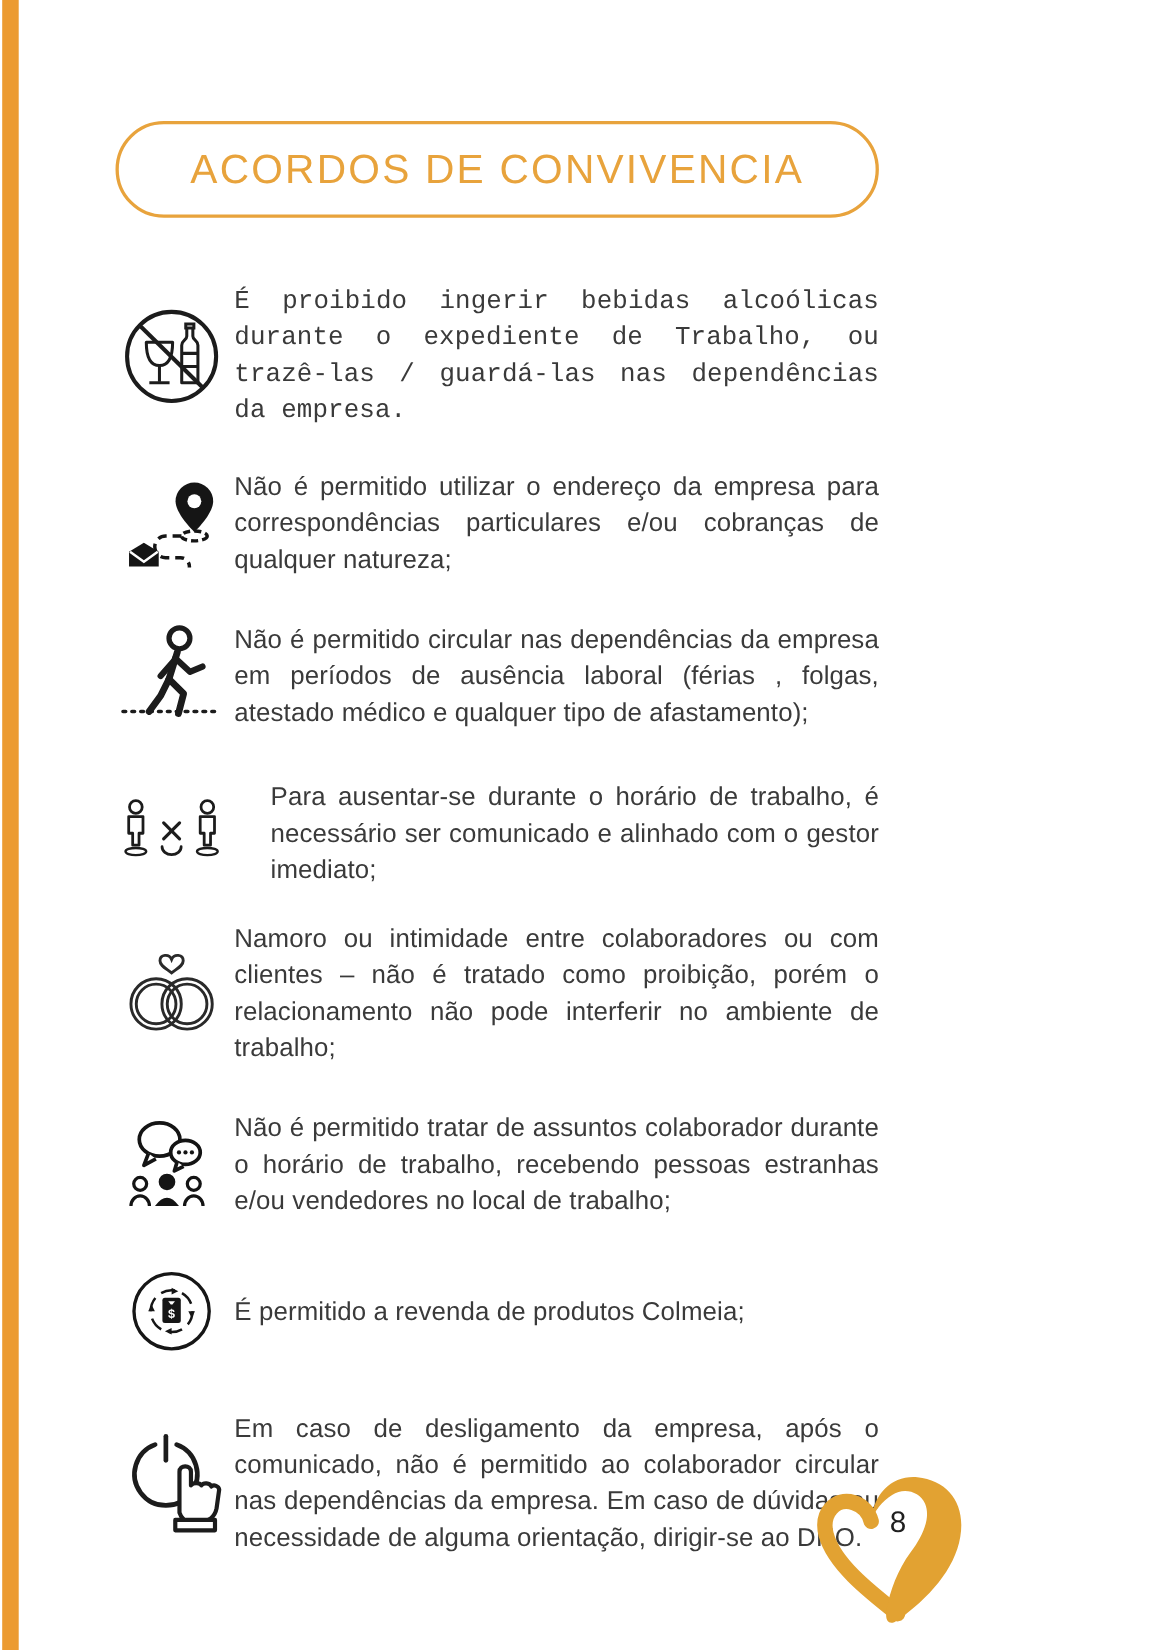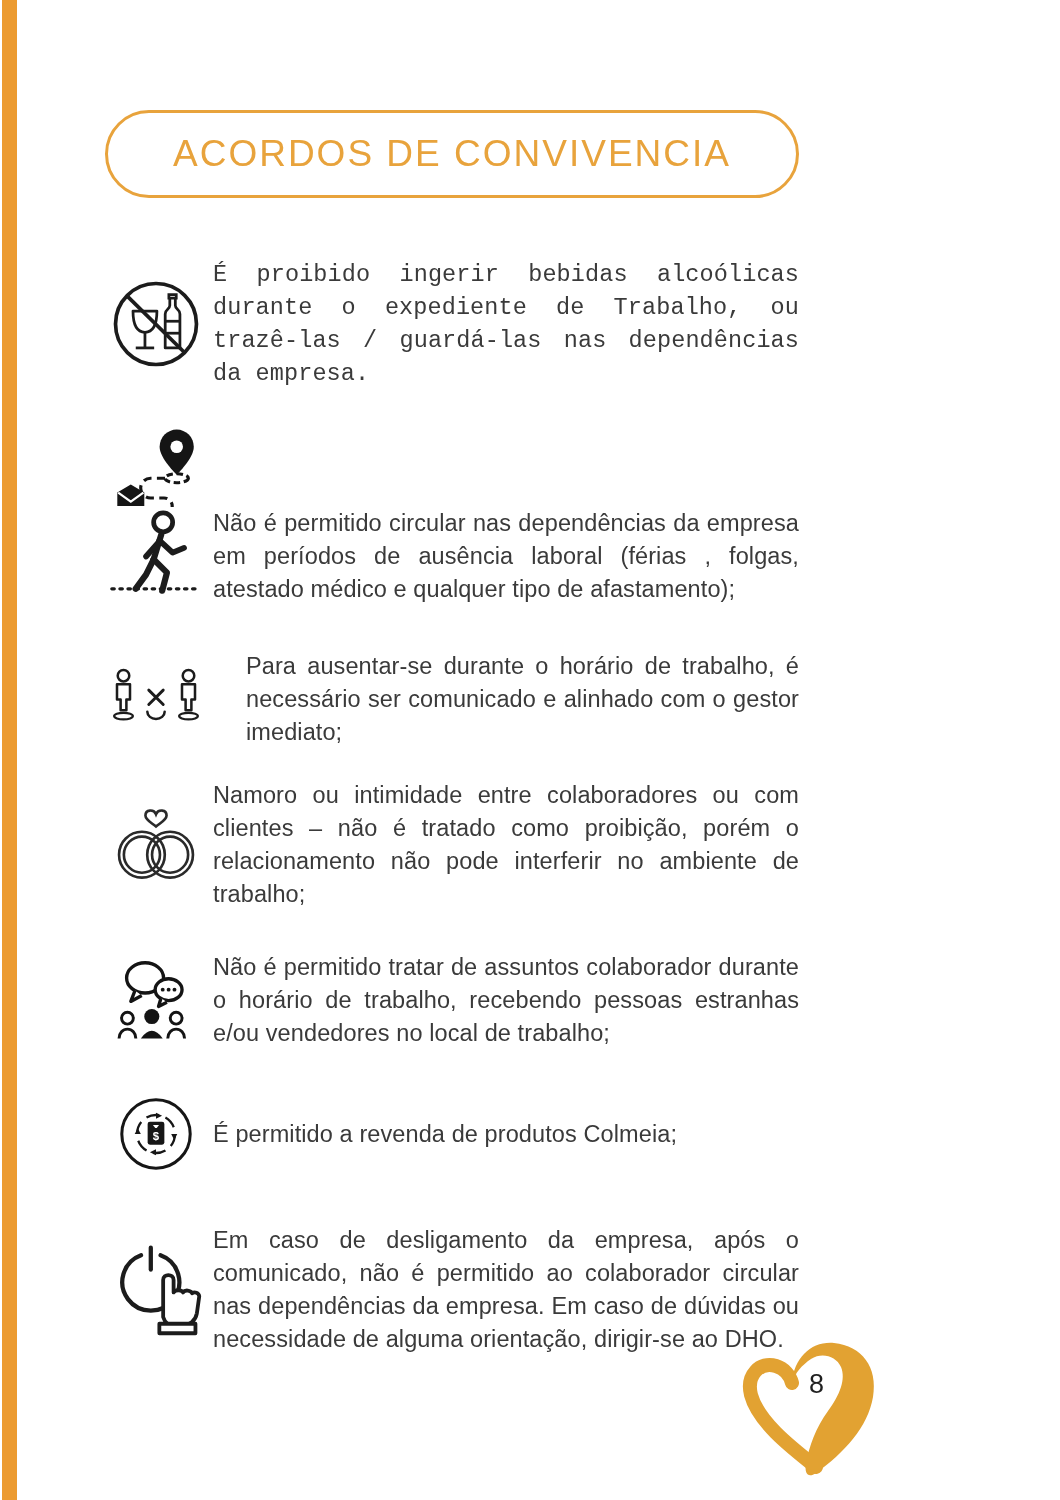--- a/index.html
+++ b/index.html
@@ -37,21 +37,21 @@
     display:flex; align-items:center; justify-content:center;
     margin-right:6px;
   }
   .item p {
     flex:1;
     font-size:23.5px; line-height:33px;
     color:#3a3a3a;
     text-align:justify;
     letter-spacing:0.1px;
   }
-  .mt1{margin-top:0;font-family:Liberation Mono, monospace;} .mt2{margin-top:36px;} .mt3{justify-content:space-between;}
+  .mt1{margin-top:0;font-family:Liberation Mono, monospace;} .mt2{margin-top:36px;} .mt3{margin-top:40px;justify-content:space-between;}
   .mt4{margin-top:44px;gap:33px;} .mt5{margin-top:30px;justify-content:flex-end;} .mt6{margin-top:40px;}
   .mt7{margin-top:46px;} .mt8{margin-top:52px;}
   .heart-wrap {
     position:absolute; right:-22px; bottom:10px;
     width:210px; height:175px;
   }
   .page-number {
     position:absolute; right:80px; bottom:100px;
     font-size:27px; color:#1f1f1f;
   }
@@ -90,20 +90,21 @@
       <div class="icon-box">
         <svg width="90" height="81" viewBox="0 0 100 90" fill="none" stroke="#151515">
           <path d="M73 4 a19 19 0 0 0 -19 19 c0 13 19 31 19 31 s19 -18 19 -31 a19 19 0 0 0 -19 -19 z" fill="#151515" stroke="none"></path>
           <circle cx="73" cy="23" r="7" fill="#ffffff" stroke="none"></circle>
           <ellipse cx="73" cy="58" rx="13" ry="5" stroke-width="3.5" stroke-dasharray="7 4"></ellipse>
           <path d="M60 58 H44 a11 11 0 0 0 0 22 h15 a9 9 0 0 1 0 18 H40" stroke-width="3.5" stroke-dasharray="9 6"></path>
           <path d="M7 74 l15 -9 l15 9 v15 h-30 z" fill="#151515" stroke="none"></path>
           <path d="M8 74 l14 10 l14 -10" stroke="#ffffff" stroke-width="2.5"></path>
         </svg>
       </div>
+      <p>Não é permitido utilizar o endereço da empresa para correspondências particulares e/ou cobranças de qualquer natureza;</p>
     </div>
 
     <div class="item mt3">
       <div class="icon-box">
         <svg width="95" height="95" viewBox="0 0 100 100" fill="none" stroke="#1c1c1c" stroke-linecap="round" stroke-linejoin="round">
           <line x1="3" y1="84" x2="95" y2="84" stroke-width="3.5" stroke-dasharray="2.5 6"></line>
           <circle cx="57" cy="14" r="10" stroke-width="5" fill="#ffffff"></circle>
           <path d="M55 27 L47 53" stroke-width="6.5"></path>
           <path d="M53 33 L67 46 L79 41" stroke-width="6"></path>
           <path d="M53 34 L39 50" stroke-width="6"></path>

